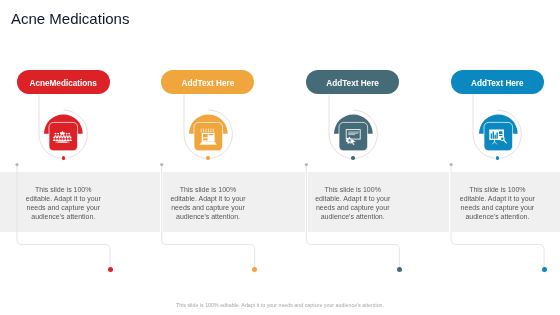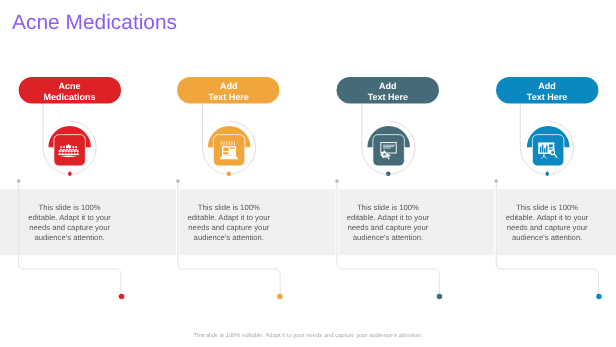--- a/index.html
+++ b/index.html
@@ -1,21 +1,21 @@
 <!DOCTYPE html>
 <html><head>
 <meta charset="utf-8">
 <style>
   html,body{margin:0;padding:0;}
   body{width:560px;height:315px;background:#ffffff;font-family:"Liberation Sans",sans-serif;overflow:hidden;position:relative;}
   .slide{position:absolute;left:0;top:0;width:560px;height:315px;}
-  #page-title{position:absolute;left:11px;top:10px;font-size:19px;color:#8b5cf6;white-space:nowrap;}
+  #page-title{position:absolute;left:11px;top:10px;font-size:15px;color:#0f172a;white-space:nowrap;}
   .band{position:absolute;left:0;top:172px;width:560px;height:60px;background:#f0f0f0;}
   .band-gap{position:absolute;top:172px;width:3px;height:60px;background:#ffffff;}
-  .pill{position:absolute;top:69.8px;height:24.1px;border-radius:12.05px;display:flex;flex-direction:column;align-items:center;justify-content:center;color:#ffffff;font-size:8.2px;font-weight:bold;line-height:9.75px;padding-top:4px;box-sizing:border-box;text-align:center;}
+  .pill{position:absolute;top:69.8px;height:24.1px;border-radius:12.05px;display:flex;flex-direction:row;align-items:center;justify-content:center;color:#ffffff;font-size:8.2px;font-weight:bold;line-height:9.75px;padding-top:4px;box-sizing:border-box;text-align:center;}
   .pill span{display:block;}
   .dot{position:absolute;border-radius:50%;}
   .desc{position:absolute;font-size:7px;color:#58585a;line-height:9px;text-align:center;}
   #footer{position:absolute;left:0;top:302.2px;width:560px;text-align:center;font-size:5.3px;color:#a6a6a6;white-space:nowrap;}
   svg{display:block;overflow:visible;}
 </style>
 </head>
 <body>
 
 <div class="slide">

